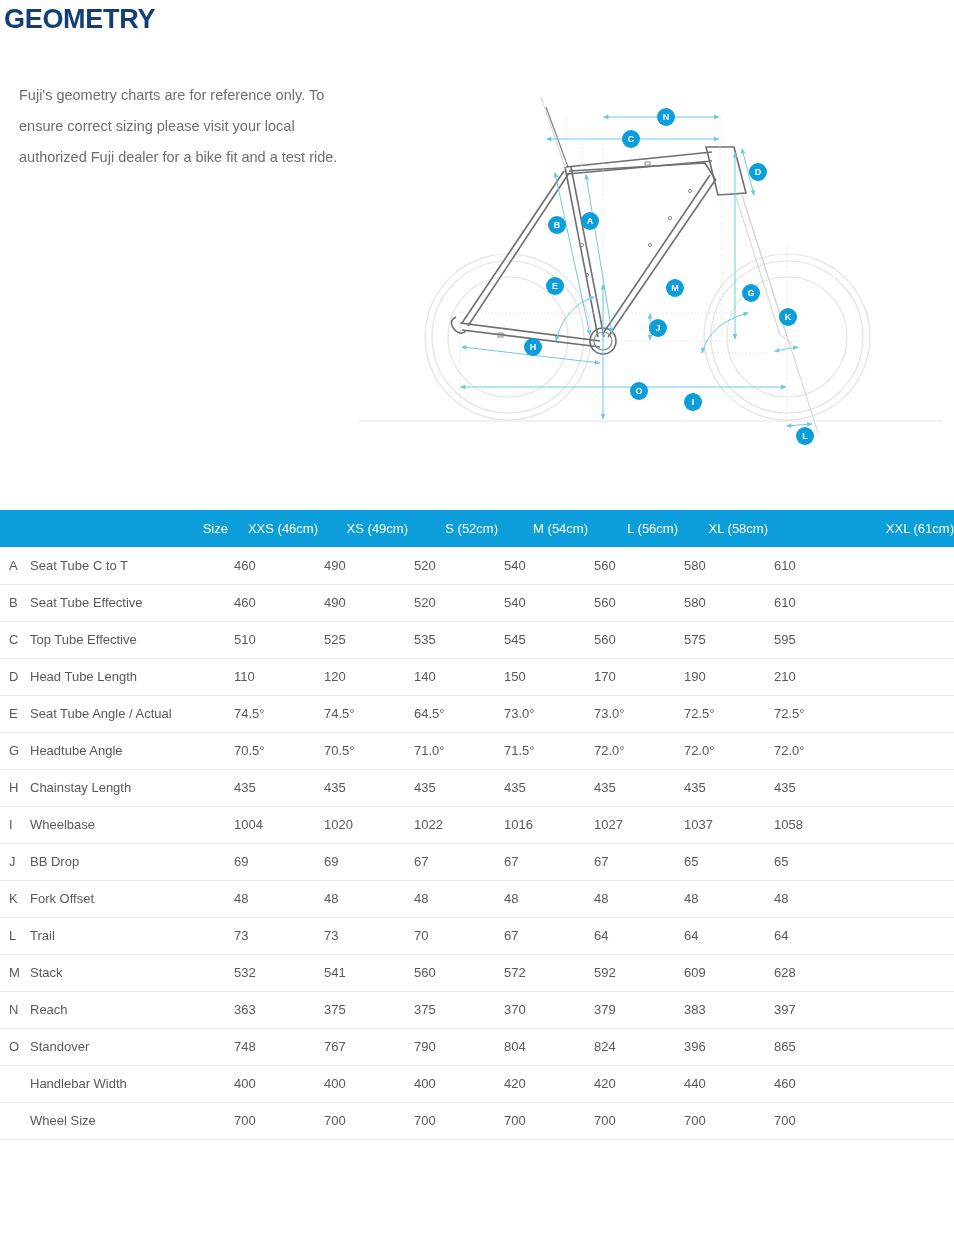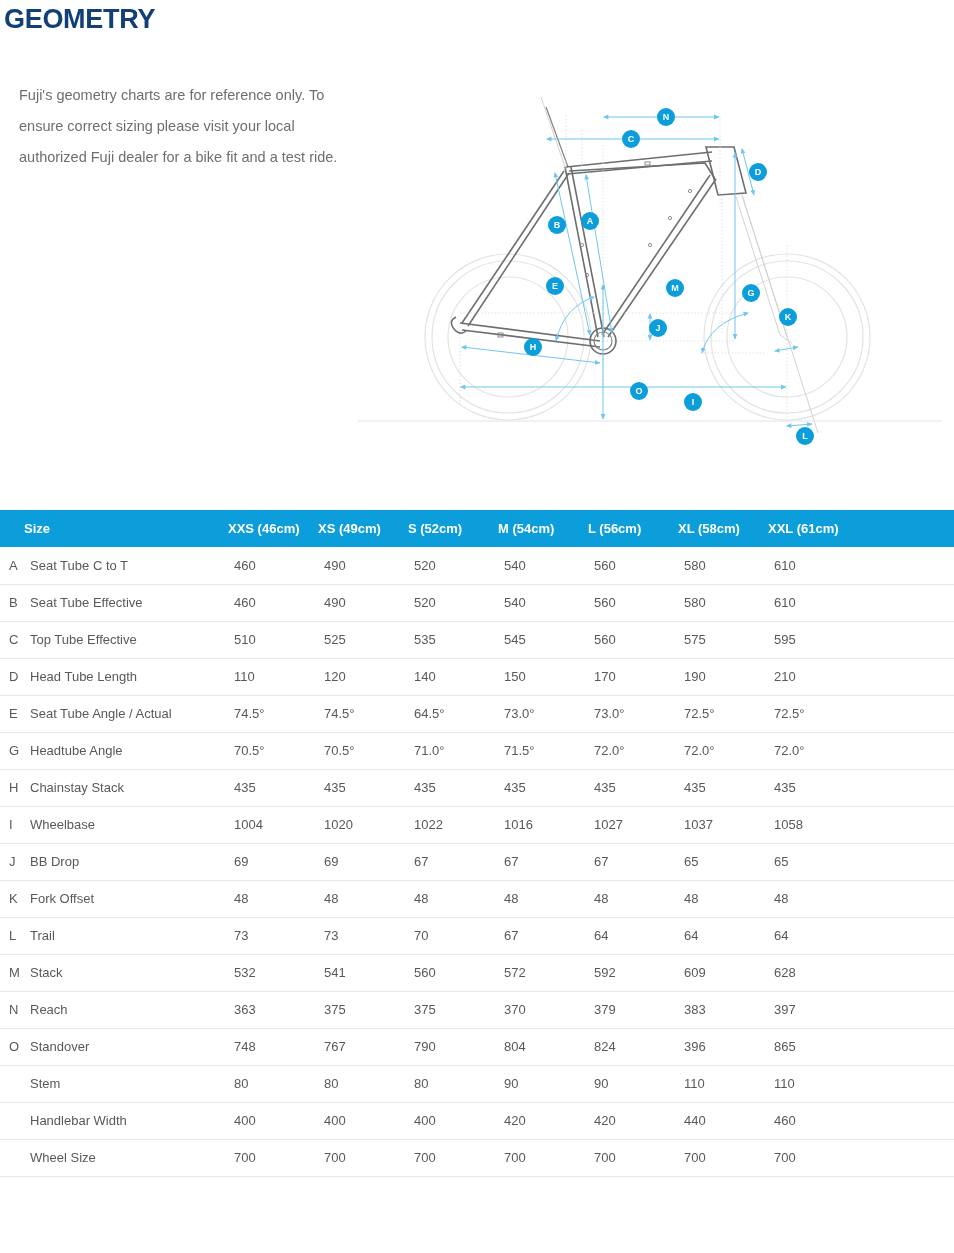--- a/index.html
+++ b/index.html
@@ -65,23 +65,23 @@
   }
   table.geo {
     width: 954px;
     border-collapse: collapse;
     table-layout: fixed;
     font-size: 13px;
   }
   table.geo thead th {
     background: #0c9ddb;
     color: #ffffff;
-    font-weight: bold;
+    font-weight: normal;
     font-size: 13px;
-    text-align: left;
+    text-align: right;
     height: 37px;
     padding: 0 0 0 0;
     vertical-align: middle;
     white-space: nowrap;
   }
   table.geo tbody td {
     height: 37px;
     border-bottom: 1px solid #e6e7e8;
     color: #58595b;
     vertical-align: middle;
@@ -370,21 +370,21 @@
           <td class="val">70.5°</td>
           <td class="val">70.5°</td>
           <td class="val">71.0°</td>
           <td class="val">71.5°</td>
           <td class="val">72.0°</td>
           <td class="val">72.0°</td>
           <td class="val">72.0°</td>
         </tr>
         <tr>
           <td class="letter">H</td>
-          <td class="name">Chainstay Stack</td>
+          <td class="name">Chainstay Length</td>
           <td class="val">435</td>
           <td class="val">435</td>
           <td class="val">435</td>
           <td class="val">435</td>
           <td class="val">435</td>
           <td class="val">435</td>
           <td class="val">435</td>
         </tr>
         <tr>
           <td class="letter">I</td>
@@ -458,31 +458,20 @@
           <td class="val">748</td>
           <td class="val">767</td>
           <td class="val">790</td>
           <td class="val">804</td>
           <td class="val">824</td>
           <td class="val">396</td>
           <td class="val">865</td>
         </tr>
         <tr>
           <td class="letter"></td>
-          <td class="name">Stem</td>
-          <td class="val">80</td>
-          <td class="val">80</td>
-          <td class="val">80</td>
-          <td class="val">90</td>
-          <td class="val">90</td>
-          <td class="val">110</td>
-          <td class="val">110</td>
-        </tr>
-        <tr>
-          <td class="letter"></td>
           <td class="name">Handlebar Width</td>
           <td class="val">400</td>
           <td class="val">400</td>
           <td class="val">400</td>
           <td class="val">420</td>
           <td class="val">420</td>
           <td class="val">440</td>
           <td class="val">460</td>
         </tr>
         <tr>

